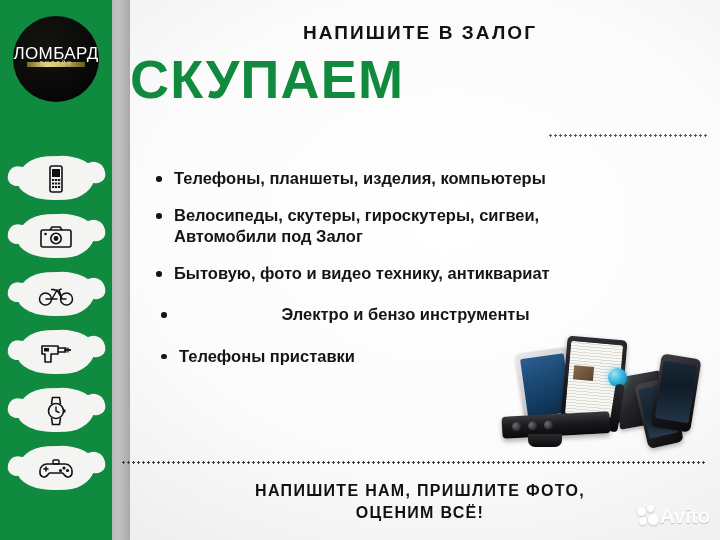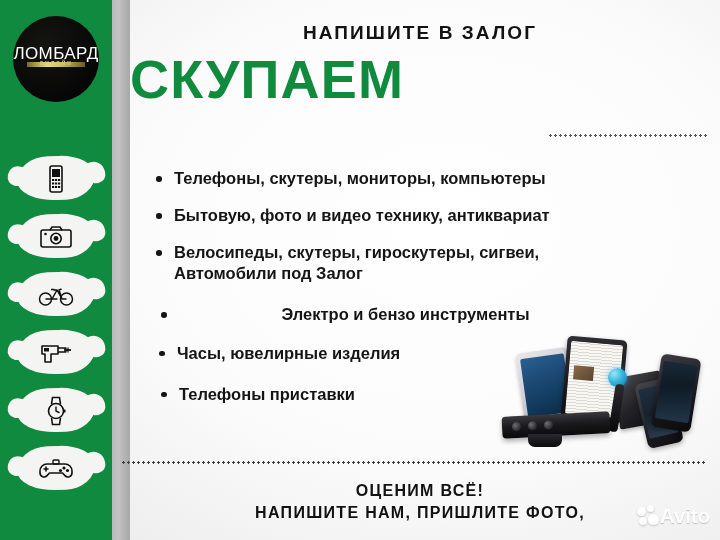--- a/index.html
+++ b/index.html
@@ -322,28 +322,27 @@
     </div>
 
   </div>
 
   <div class="kicker">НАПИШИТЕ  В ЗАЛОГ</div>
   <div class="headline">СКУПАЕМ</div>
 
   <div class="dots-top"></div>
 
   <div class="bullets">
-    <div class="bullet b1">Телефоны, скутеры, мониторы, компьютеры</div>
-    <div class="bullet b2">Бытовую, фото и видео технику, антиквариат</div>
+    <div class="bullet b1">Телефоны, планшеты, изделия, компьютеры</div>
     <div class="bullet b3">
       <span>Велосипеды, скутеры, гироскутеры, сигвеи,</span><br>
       <span>Автомобили под Залог</span>
     </div>
+    <div class="bullet b2">Бытовую, фото и видео технику, антиквариат</div>
     <div class="bullet b4">Электро и бензо инструменты</div>
-    <div class="bullet b5">Часы, ювелирные изделия</div>
     <div class="bullet b6">Телефоны приставки</div>
   </div>
 
   <div class="devices">
     <div class="dev tablet-a">
         <div class="scr"></div>
       </div>
     <div class="dev tablet-b">
         <div class="scr"></div>
       </div>
@@ -359,22 +358,22 @@
         <div class="scr"></div>
       </div>
     <div class="dev phone-a">
         <div class="scr"></div>
       </div>
   </div>
 
   <div class="dots-bottom"></div>
 
   <div class="footer">
+    <div>НАПИШИТЕ НАМ, ПРИШЛИТЕ ФОТО,</div>
     <div>ОЦЕНИМ ВСЁ!</div>
-    <div>НАПИШИТЕ НАМ, ПРИШЛИТЕ ФОТО,</div>
   </div>
 
   <div class="avito">
     <span class="avito-mark">
       <i></i>
         <i></i>
         <i></i>
         <i></i>
     </span>
     <span class="avito-text">Avito</span>

